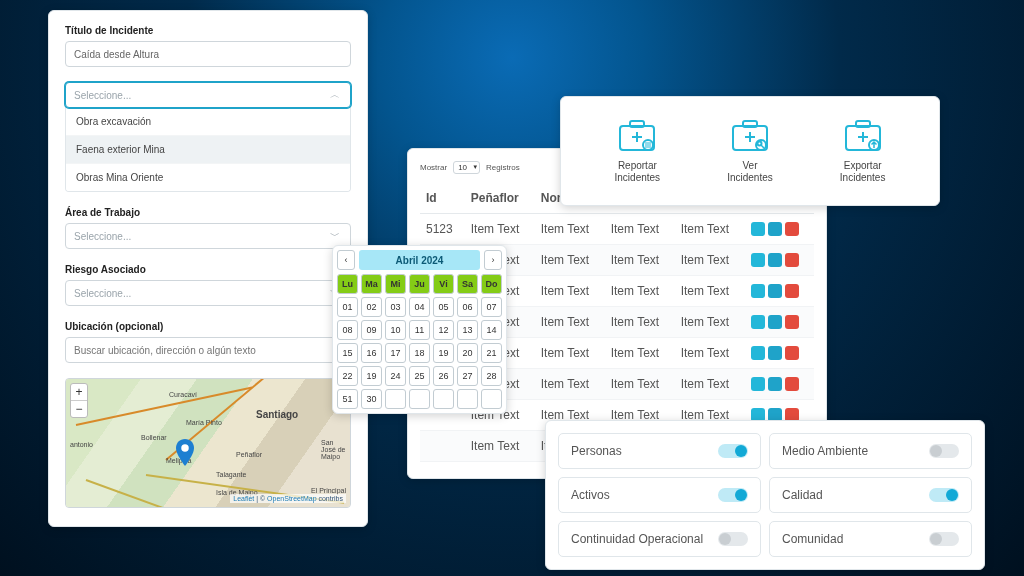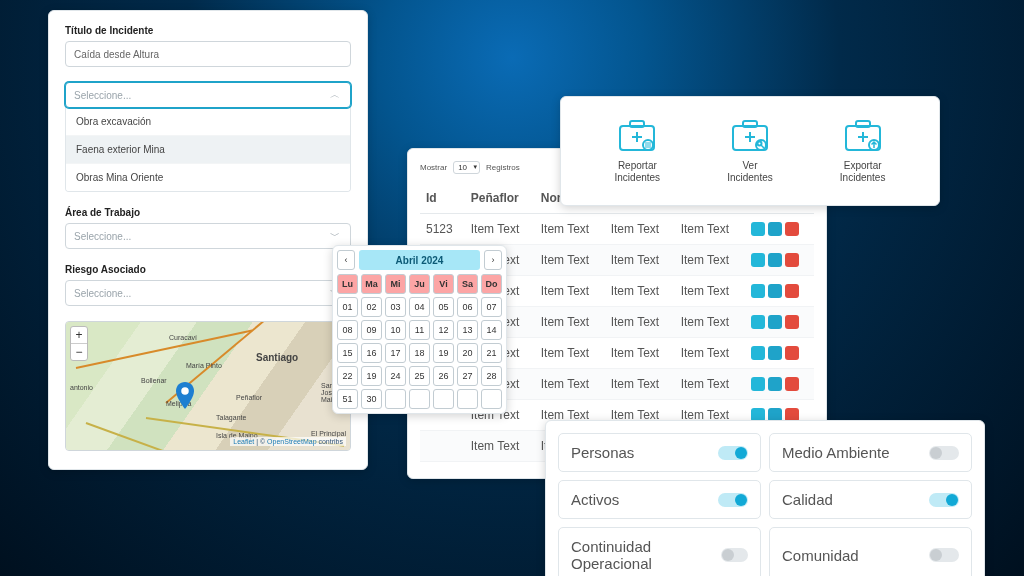--- a/index.html
+++ b/index.html
@@ -43,21 +43,21 @@
   .city { position:absolute; font-size:7px; color:#444; }
   .city.big { font-size:10px; font-weight:bold; }
 
   
   .cal { left: 332px; top: 245px; width: 175px; padding:4px; }
   .cal-head { display:flex; align-items:center; margin-bottom:4px; }
   .cal-nav { width:18px; height:20px; border:1px solid #c2ccd2; border-radius:3px; display:flex; align-items:center; justify-content:center; font-size:9px; cursor:pointer;}
   .cal-title { flex:1; margin:0 4px; height:20px; background:#a7e7f7; border-radius:3px; display:flex; align-items:center; justify-content:center; font-weight:bold; color:#0c5a76;text-align:center;}
   .cal-grid { display:grid; grid-template-columns:repeat(7,1fr); gap:3px; }
   .cal-dow, .cal-day { height:20px; border:1px solid #c2ccd2; border-radius:3px; display:flex; align-items:center; justify-content:center; font-size:9px; }
-  .cal-dow { font-weight:bold; background:#fca5a5; }
+  .cal-dow { font-weight:bold; background:#84cc16; }
   .cal-day { background:#fff; cursor:pointer;}
   .cal-day.empty { background:#fff; color:transparent; }
 
   
   .table-panel { left:407px; top:148px; width:420px; padding:10px 12px 16px; }
   .table-top { display:flex; align-items:center; gap:6px; font-size:8px; margin-bottom:8px; }
   .tsel { border:1px solid #cfd6db; border-radius:3px; padding:1px 12px 1px 4px; position:relative;}
   .tsel .chev { position:absolute; right:2px; font-size:7px;}
   .tsearch { border:1px solid #cfd6db; border-radius:3px; height:16px; width:90px; margin-left:auto; padding:0 4px;}
   .lbl { color:#555;}
@@ -75,21 +75,21 @@
   
   .actions-card { left:560px; top:96px; width:380px; height:110px; display:flex; justify-content:space-around; align-items:center; padding:10px 20px;}
   .action-item { text-align:center; }
   .ico-box { width:42px; height:36px; margin:0 auto 6px; position:relative;}
   .ico-box svg { stroke:#23b7d9; fill:none; stroke-width:2; }
   .action-item .t1 { font-size:10px; color:#444; line-height:1.25;}
 
   
   .toggles-card { left:545px; top:420px; width:440px; padding:12px; display:grid; grid-template-columns:1fr 1fr; gap:8px;}
   .tog { border:1px solid #e0e6ea; border-radius:5px; padding:10px 12px; display:flex; align-items:center; justify-content:space-between;}
-  .tog span { font-size:15px; color:#555;}
+  .tog span { font-size:12px; color:#555;}
   .switch { width:30px; height:14px; border-radius:8px; position:relative;}
   .switch[data-on="true"] { background:#bfeaf6;}
   .switch[data-on="false"] { background:#e4e8eb;}
   .knob { position:absolute; top:1px; width:12px; height:12px; border-radius:50%;}
   .switch[data-on="true"] .knob { right:1px; background:#12a9d6;}
   .switch[data-on="false"] .knob { left:1px; background:#c9ced2;}
 
 </style>
 </head>
 <body>
@@ -121,20 +121,24 @@
   </div>
 
   <div class="fgroup">
     <label class="flabel">Riesgo Asociado</label>
     <div class="fselect plain">
       <span>Seleccione...</span>
       <span class="chev">﹀</span>
     </div>
   </div>
 
+  <div class="fgroup">
+    <label class="flabel">Ubicación (opcional)</label>
+    <input class="finput" placeholder="Buscar ubicación, dirección o algún texto" style="">
+  </div>
 
   <div class="map-wrap">
     <div class="map-bg"></div>
     <div class="road" style="left:10px; top:45px; width:180px; transform:rotate(-12deg);"></div>
     <div class="road" style="left:100px; top:80px; width:160px; transform:rotate(-40deg);"></div>
     <div class="road road2" style="left:80px; top:95px; width:200px; transform:rotate(8deg);"></div>
     <div class="road road2" style="left:20px; top:100px; width:120px; transform:rotate(20deg);"></div>
     <span class="city big" style="left:190px; top:30px;">Santiago</span>
     <span class="city" style="left:100px; top:78px;">Melipilla</span>
     <span class="city" style="left:103px; top:12px;">Curacaví</span>

